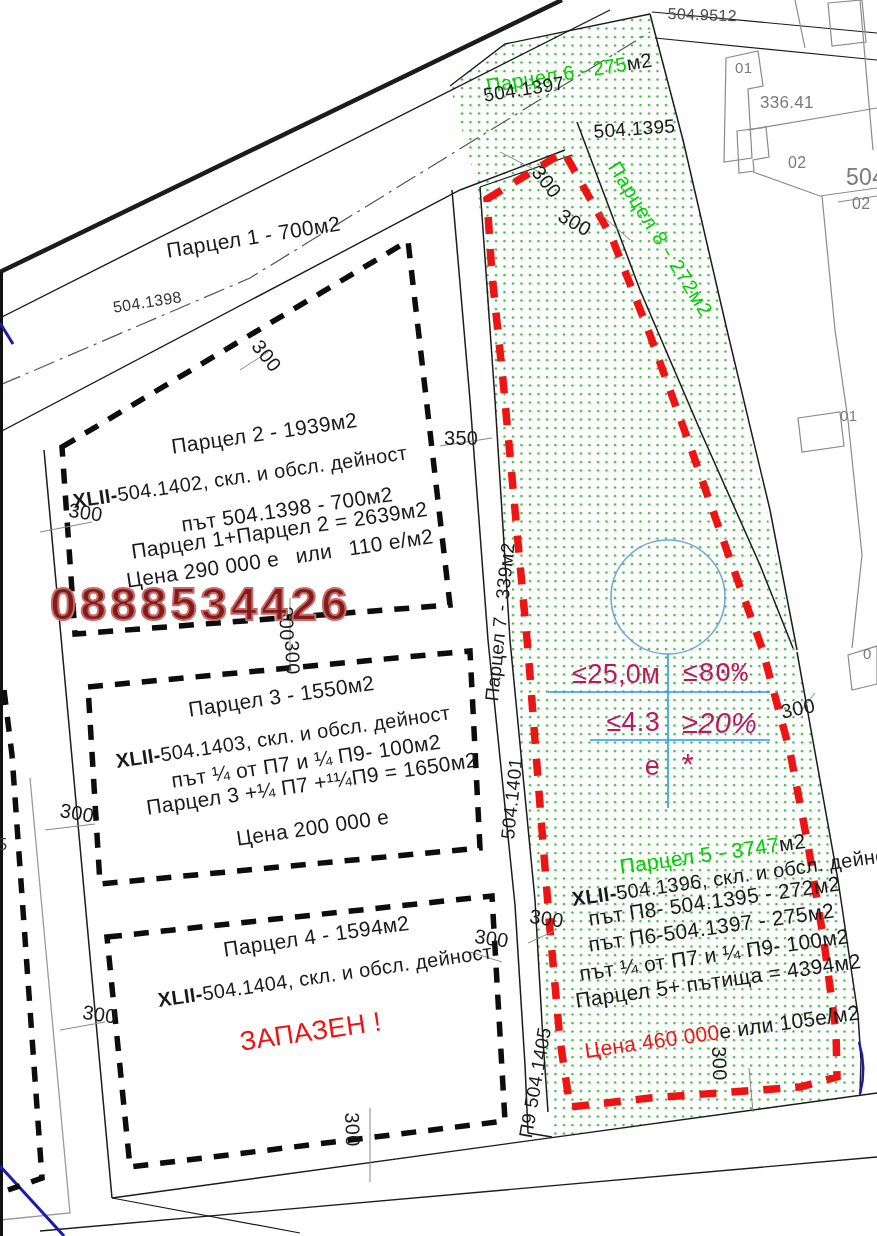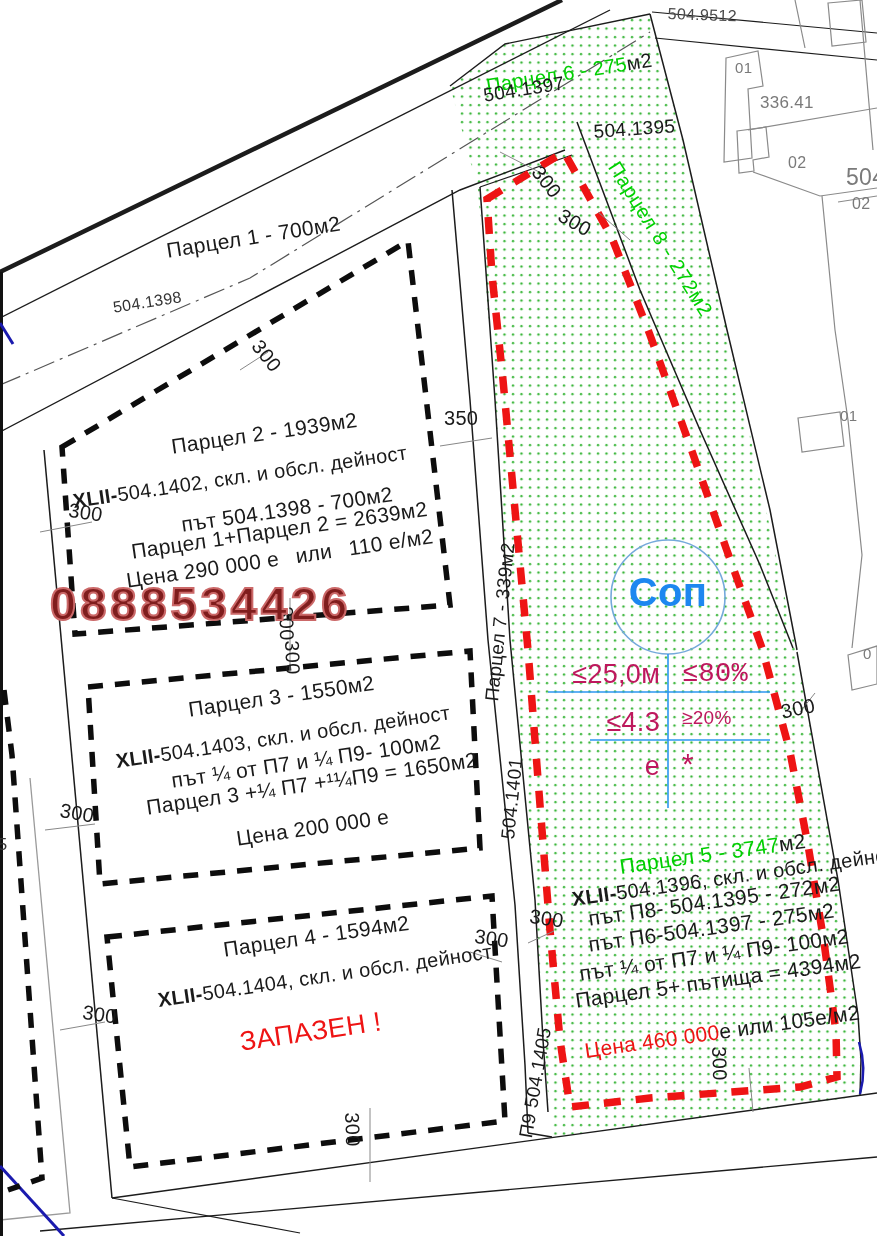--- a/index.html
+++ b/index.html
@@ -164,43 +164,42 @@
 <div class="lbl" style="left:222px;top:939px;font-size:21px;transform:rotate(-8.3deg);">Парцел 4 - 1594м2</div>
 <div class="lbl" style="left:142px;top:971px;font-size:20px;transform:rotate(-8.3deg);">
   <span class="bold">ХLII-</span><span>504.1404, скл. и обсл. дейност</span>
 </div>
 <div class="lbl red" style="left:238px;top:1028px;font-size:27px;transform:rotate(-8.3deg);">ЗАПАЗЕН !</div>
 
 <div class="lbl" style="left:482px;top:700px;font-size:19px;transform:rotate(-84deg);">Парцел 7 - 339м2</div>
 <div class="lbl" style="left:498px;top:838px;font-size:19px;transform:rotate(-84deg);">504.1401</div>
 <div class="lbl" style="left:516px;top:1136px;font-size:19px;transform:rotate(-80deg);">П9 504.1405</div>
 
-<div class="lbl ctr" style="left:608px;top:572px;width:120px;font-size:40px;font-weight:700;color:#1d87f0;">Соп</div>
 <div class="lbl rt blue" style="left:540px;top:660px;width:120px;font-size:27px;">≤25,0м</div>
 <div class="lbl blue" style="left:682px;top:660px;font-size:27px;font-family:Liberation Mono, monospace;">≤80%</div>
 <div class="lbl rt blue" style="left:560px;top:708px;width:100px;font-size:27px;">≤4.3</div>
-<div class="lbl blue" style="left:682px;top:708px;font-size:19px;">≥20%</div>
+<div class="lbl blue" style="left:682px;top:708px;font-size:29px;font-style:italic;">≥20%</div>
 <div class="lbl rt blue" style="left:560px;top:752px;width:100px;font-size:27px;">е</div>
 <div class="lbl blue" style="left:682px;top:748px;font-size:30px;">*</div>
 
 <div class="lbl" style="left:603px;top:836px;font-size:21px;transform:rotate(-8deg);">
   <span class="green">Парцел 5 - 3747</span><span>м2</span>
 </div>
 <div class="lbl" style="left:556px;top:870px;font-size:20px;transform:rotate(-8deg);">
   <span class="bold">ХLII-</span><span>504.1396, скл. и обсл. дейност</span>
 </div>
 <div class="lbl" style="left:587px;top:908px;font-size:21px;transform:rotate(-8deg);">път П8- 504.1395 - 272м2</div>
 <div class="lbl" style="left:587px;top:934px;font-size:21px;transform:rotate(-8deg);">път П6-504.1397 - 275м2</div>
 <div class="lbl" style="left:578px;top:963px;font-size:21px;transform:rotate(-8deg);">път ¼ от П7 и ¼ П9- 100м2</div>
 <div class="lbl" style="left:574px;top:990px;font-size:21px;transform:rotate(-8deg);">Парцел 5+ пътища = 4394м2</div>
 <div class="lbl" style="left:568px;top:1020px;font-size:21px;transform:rotate(-8deg);">
   <span class="red">Цена 460 000</span><span>е или 105е/м2</span>
 </div>
 
-<div class="lbl" style="left:444px;top:408px;font-size:20px;">350</div>
+<div class="lbl" style="left:444px;top:428px;font-size:20px;">350</div>
 <div class="lbl" style="left:544px;top:162px;font-size:20px;transform:rotate(52deg);">300</div>
 <div class="lbl" style="left:565px;top:205px;font-size:20px;transform:rotate(30deg);">300</div>
 <div class="lbl" style="left:264px;top:336px;font-size:20px;transform:rotate(52deg);">300</div>
 <div class="lbl" style="left:70px;top:500px;font-size:20px;transform:rotate(8deg);">300</div>
 <div class="lbl" style="left:296px;top:606px;font-size:20px;transform:rotate(88deg);">300</div>
 <div class="lbl" style="left:302px;top:640px;font-size:20px;transform:rotate(88deg);">300</div>
 <div class="lbl" style="left:62px;top:800px;font-size:20px;transform:rotate(10deg);">300</div>
 <div class="lbl" style="left:84px;top:1002px;font-size:20px;transform:rotate(8deg);">300</div>
 <div class="lbl" style="left:476px;top:926px;font-size:20px;transform:rotate(8deg);">300</div>
 <div class="lbl" style="left:531px;top:906px;font-size:20px;transform:rotate(8deg);">300</div>

